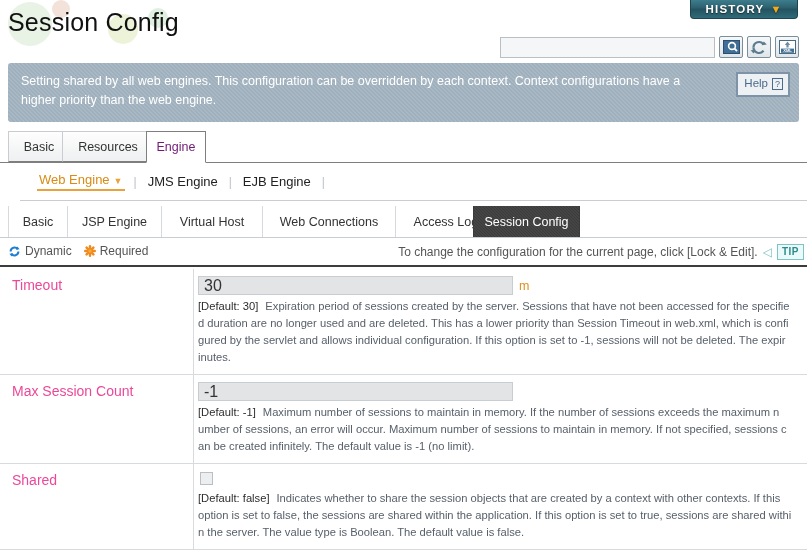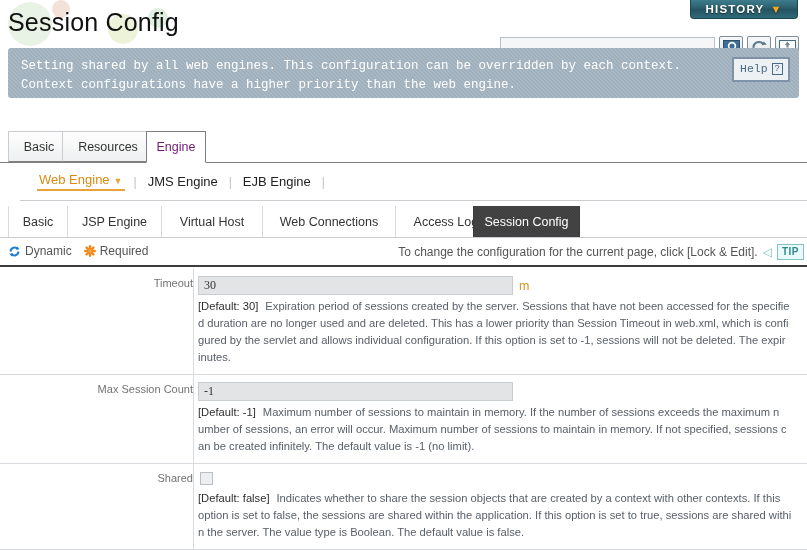--- a/index.html
+++ b/index.html
@@ -54,31 +54,30 @@
     width: 24px; height: 22px;
     border: 1px solid #7c8e99; border-radius: 2px;
     background: linear-gradient(180deg,#f6f8f9 0%, #dfe6ea 100%);
     display: flex; align-items: center; justify-content: center;
     cursor: pointer; position: relative;
   }
   .tool-ico svg { display:block; }
 
   
   .banner {
-    position: absolute; left: 8px; top: 48px; width: 791px; height: 50px;
+    position: absolute; left: 8px; top: 63px; width: 791px; height: 59px;
     background-color: #9fb0bd;
     background-image:
       linear-gradient(45deg, rgba(255,255,255,.10) 25%, transparent 25%, transparent 50%, rgba(255,255,255,.10) 50%, rgba(255,255,255,.10) 75%, transparent 75%, transparent);
     background-size: 4px 4px;
     border-radius: 3px;
     color: #fff;
     padding: 9px 90px 0 13px;
     line-height: 1.55;
     font-size: 12.5px;
-    font-family: Liberation Mono, monospace;
   }
   .help-btn {
     position: absolute; right: 9px; top: 9px;
     border: 2px solid #7e93a8; background: #eef1f4;
     color: #4a6a8c; font-size: 11.5px;
     padding: 1px 5px 2px 6px;
     display: flex; align-items: center; gap: 4px;
     cursor: pointer;
   }
   .help-btn .qmark {
@@ -141,27 +140,27 @@
   .tip-arrow { color: #7fc3c3; font-size: 12px; }
   .legendrow .rule { position: absolute; left:0; bottom:0; width: 807px; height: 2px; background: #3c3c3c; }
 
   
   .form { position: absolute; left: 0; top: 269px; width: 807px; }
   .frow { display: flex; border-bottom: 1px solid #d7dbdf; min-height: 40px; }
   .flabel {
     width: 194px; flex: 0 0 194px;
     border-right: 1px solid #d7dbdf;
     padding: 8px 0 8px 12px;
-    color: #737373; font-size: 11px; text-align: right;
+    color: #ec4899; font-size: 14px;
   }
   .fbody { flex: 1 1 auto; padding: 7px 0 8px 4px; min-width: 0; }
   .fctl { display: flex; align-items: center; gap: 6px; margin-bottom: 3px; }
   .finput {
     height: 19px; border: 1px solid #c8cdd1; background: #e2e4e6;
-    font-size: 12px; padding: 0 5px; color: #333; outline: none; font-family: Liberation Serif, serif;
+    font-size: 16px; padding: 0 5px; color: #333; outline: none;
   }
   .finput.w1 { width: 315px; }
   .unit { color: #e09020; font-size: 12.5px; }
   .fcheck {
     width: 13px; height: 13px; border: 1px solid #b9bfc4;
     background: #eceef0; display: inline-block; margin: 1px 0 2px 2px;
   }
   .fdesc {
     font-size: 11.2px; color: #58606a; line-height: 1.52;
     white-space: nowrap; overflow: hidden;

